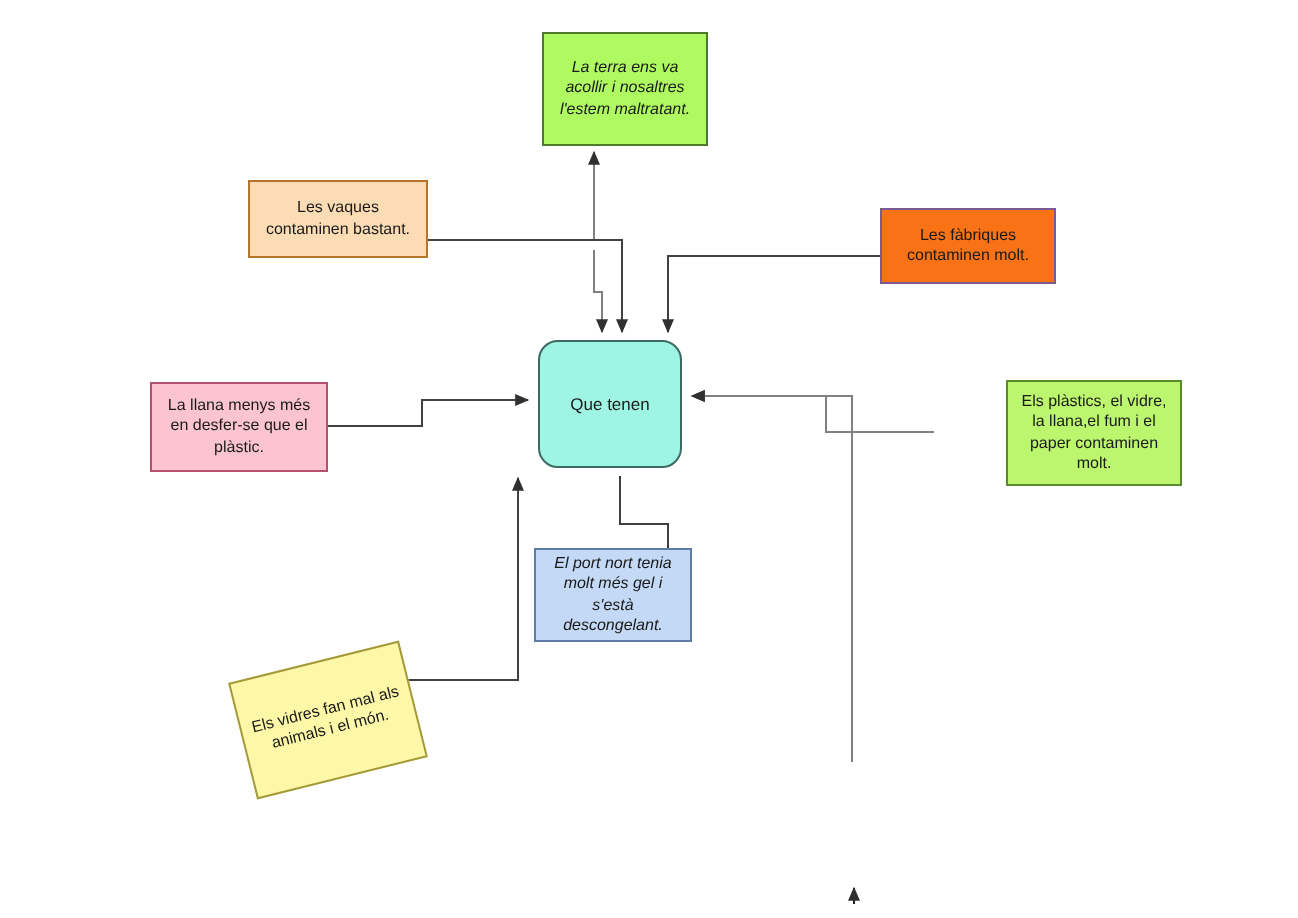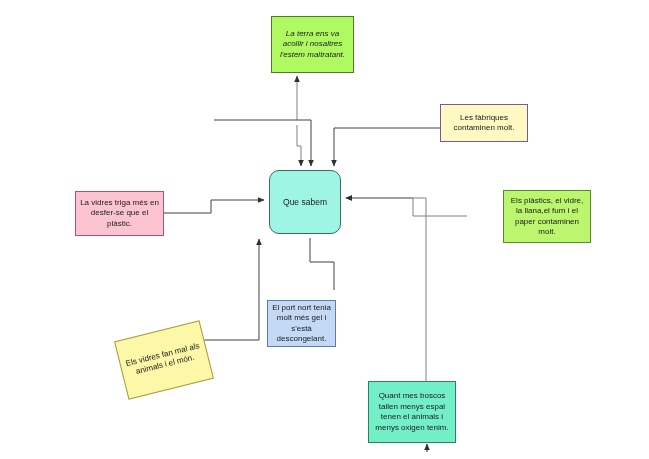--- a/index.html
+++ b/index.html
@@ -73,45 +73,45 @@
         <path d="M 164 213 L 211 213 L 211 200 L 264 200" fill="none" stroke="#404040" stroke-width="1" marker-end="url(#ah-dark)"></path>
         <path d="M 467 216 L 413 216 L 413 198 L 346 198" fill="none" stroke="#808080" stroke-width="1" marker-end="url(#ah-dark)"></path>
         <path d="M 426 381 L 426 198 L 346 198" fill="none" stroke="#808080" stroke-width="1" marker-end="url(#ah-dark)"></path>
         <path d="M 334 290 L 334 262 L 310 262 L 310 238" fill="none" stroke="#404040" stroke-width="1"></path>
         <path d="M 155 340 L 259 340 L 259 239" fill="none" stroke="#404040" stroke-width="1" marker-end="url(#ah-dark)"></path>
         <path d="M 427 452 L 427 444" fill="none" stroke="#202020" stroke-width="1" marker-end="url(#ah-dark)"></path>
       </g>
   </svg>
 
   <div class="node node-center" style="left: 269px; top: 170px; width: 72px; height: 64px; background: rgb(159, 245, 227); border-color: rgb(58, 107, 98);">
-    <span>Que sabem</span>
+    <span>Que tenen</span>
   </div>
 
   <div class="node" style="left: 271px; top: 16px; width: 83px; height: 57px; background: rgb(176, 250, 97); border-color: rgb(79, 122, 43); font-style: italic;">
     <span>La terra ens va acollir i nosaltres l'estem maltratant.</span>
   </div>
 
+  <div class="node" style="left: 124px; top: 90px; width: 90px; height: 39px; background: rgb(251, 220, 180); border-color: rgb(181, 118, 42);">
+    <span>Les vaques contaminen bastant.</span>
+  </div>
 
-  <div class="node" style="left: 440px; top: 104px; width: 88px; height: 38px; background: #fef9c3; border-color: rgb(123, 90, 146);">
+  <div class="node" style="left: 440px; top: 104px; width: 88px; height: 38px; background: #f97316; border-color: rgb(123, 90, 146);">
     <span>Les fàbriques contaminen molt.</span>
   </div>
 
   <div class="node" style="left: 75px; top: 191px; width: 89px; height: 45px; background: rgb(251, 196, 208); border-color: rgb(181, 80, 112);">
-    <span>La vidres triga més en desfer-se que el plàstic.</span>
+    <span>La llana menys més en desfer-se que el plàstic.</span>
   </div>
 
   <div class="node" style="left: 467px; top: 190px; width: 88px; height: 53px; background: rgb(188, 245, 110); border-color: rgb(90, 138, 44); margin-left: 36px;">
     <span>Els plàstics, el vidre, la llana,el fum i el paper contaminen molt.</span>
   </div>
 
-  <div class="node" style="left: 267px; top: 300px; width: 69px; height: 47px; background: rgb(195, 217, 245); border-color: rgb(93, 125, 168);">
+  <div class="node" style="left: 267px; top: 274px; width: 79px; height: 47px; background: rgb(195, 217, 245); border-color: rgb(93, 125, 168); font-style: italic;">
     <span>El port nort tenia molt més gel i s'està descongelant.</span>
   </div>
 
   <div class="node node-rotated" style="left: 120px; top: 330px; width: 88px; height: 60px; background: rgb(252, 248, 168); border-color: rgb(163, 154, 61);">
     <span>Els vidres fan mal als animals i el món.</span>
   </div>
 
-  <div class="node" style="left: 368px; top: 381px; width: 88px; height: 62px; background: rgb(114, 239, 198); border-color: rgb(47, 127, 99);">
-    <span>Quant mes boscos tallen menys espai tenen el animals i menys oxigen tenim.</span>
-  </div>
 
 </div>
 
 </body></html>

